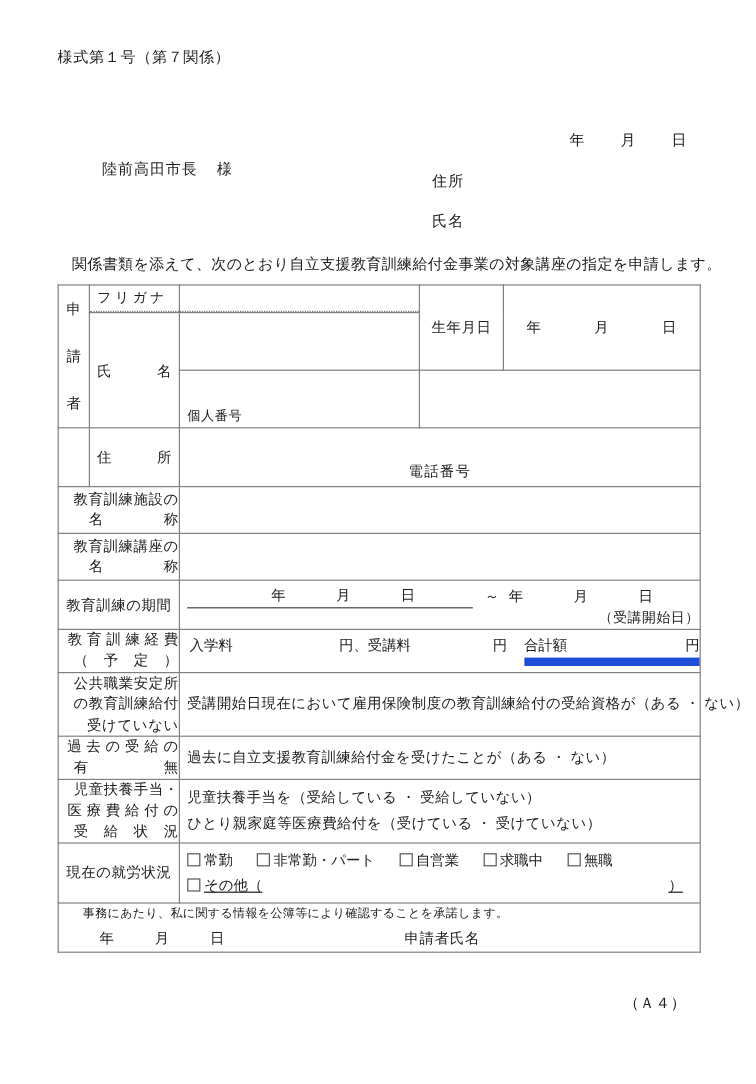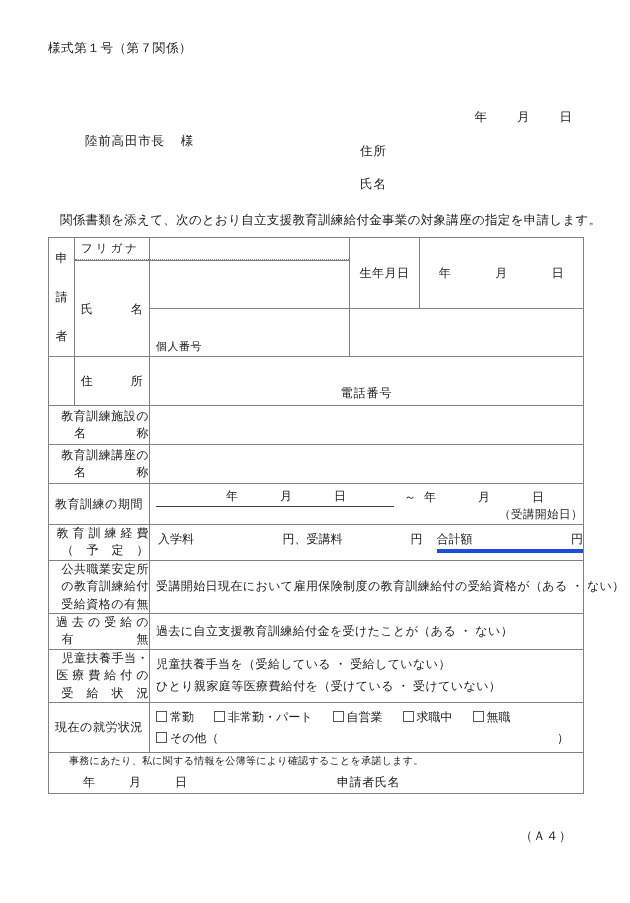--- a/index.html
+++ b/index.html
@@ -198,21 +198,21 @@
   .fee-line {
     display: flex;
     align-items: baseline;
     white-space: nowrap;
     padding-left: 8px;
     font-size: 12px;
   }
   .fee-line .gap-a { display: inline-block; width: 104px; }
   .fee-line .gap-b { display: inline-block; width: 80px; }
   .total-underline {
-    border-bottom: 4px solid #1d4ed8;
+    border-bottom: 7px solid #1d4ed8;
     display: inline-flex;
     justify-content: space-between;
     width: 172px;
     margin-left: 14px;
     padding-bottom: 1px;
   }
 
   .body-text {
     font-size: 12px;
     letter-spacing: 0.4px;
@@ -235,20 +235,21 @@
     border: 1px solid #555;
     margin-right: 3px;
     vertical-align: -1px;
     background: #fff;
   }
   .chk-item { margin-right: 20px; display: inline-block; }
   .other-line {
     display: flex;
     justify-content: space-between;
     padding-right: 8px;
+    text-decoration: underline;
   }
 
   
   .consent-cell { padding: 5px 8px 6px 8px; }
   .consent-text {
     font-size: 10px;
     letter-spacing: 0.3px;
     white-space: nowrap;
     margin-left: 20px;
   }
@@ -396,21 +397,21 @@
               <span>円</span>
             </span>
           </div>
         </td>
       </tr>
 
       <tr>
         <td colspan="2" class="lbl lbl-2line" style="height:46px">
           <div>公共職業安定所</div>
           <div>の教育訓練給付</div>
-          <div>受給資格の有無</div>
+          <div>受けていない</div>
         </td>
         <td colspan="3">
           <div class="body-text">受講開始日現在において雇用保険制度の教育訓練給付の受給資格が（ある ・ ない）</div>
         </td>
       </tr>
 
       <tr>
         <td colspan="2" class="lbl lbl-2line" style="height:32px">
           <div>過 去 の 受 給 の</div>
           <div>有　　　　　無</div>

